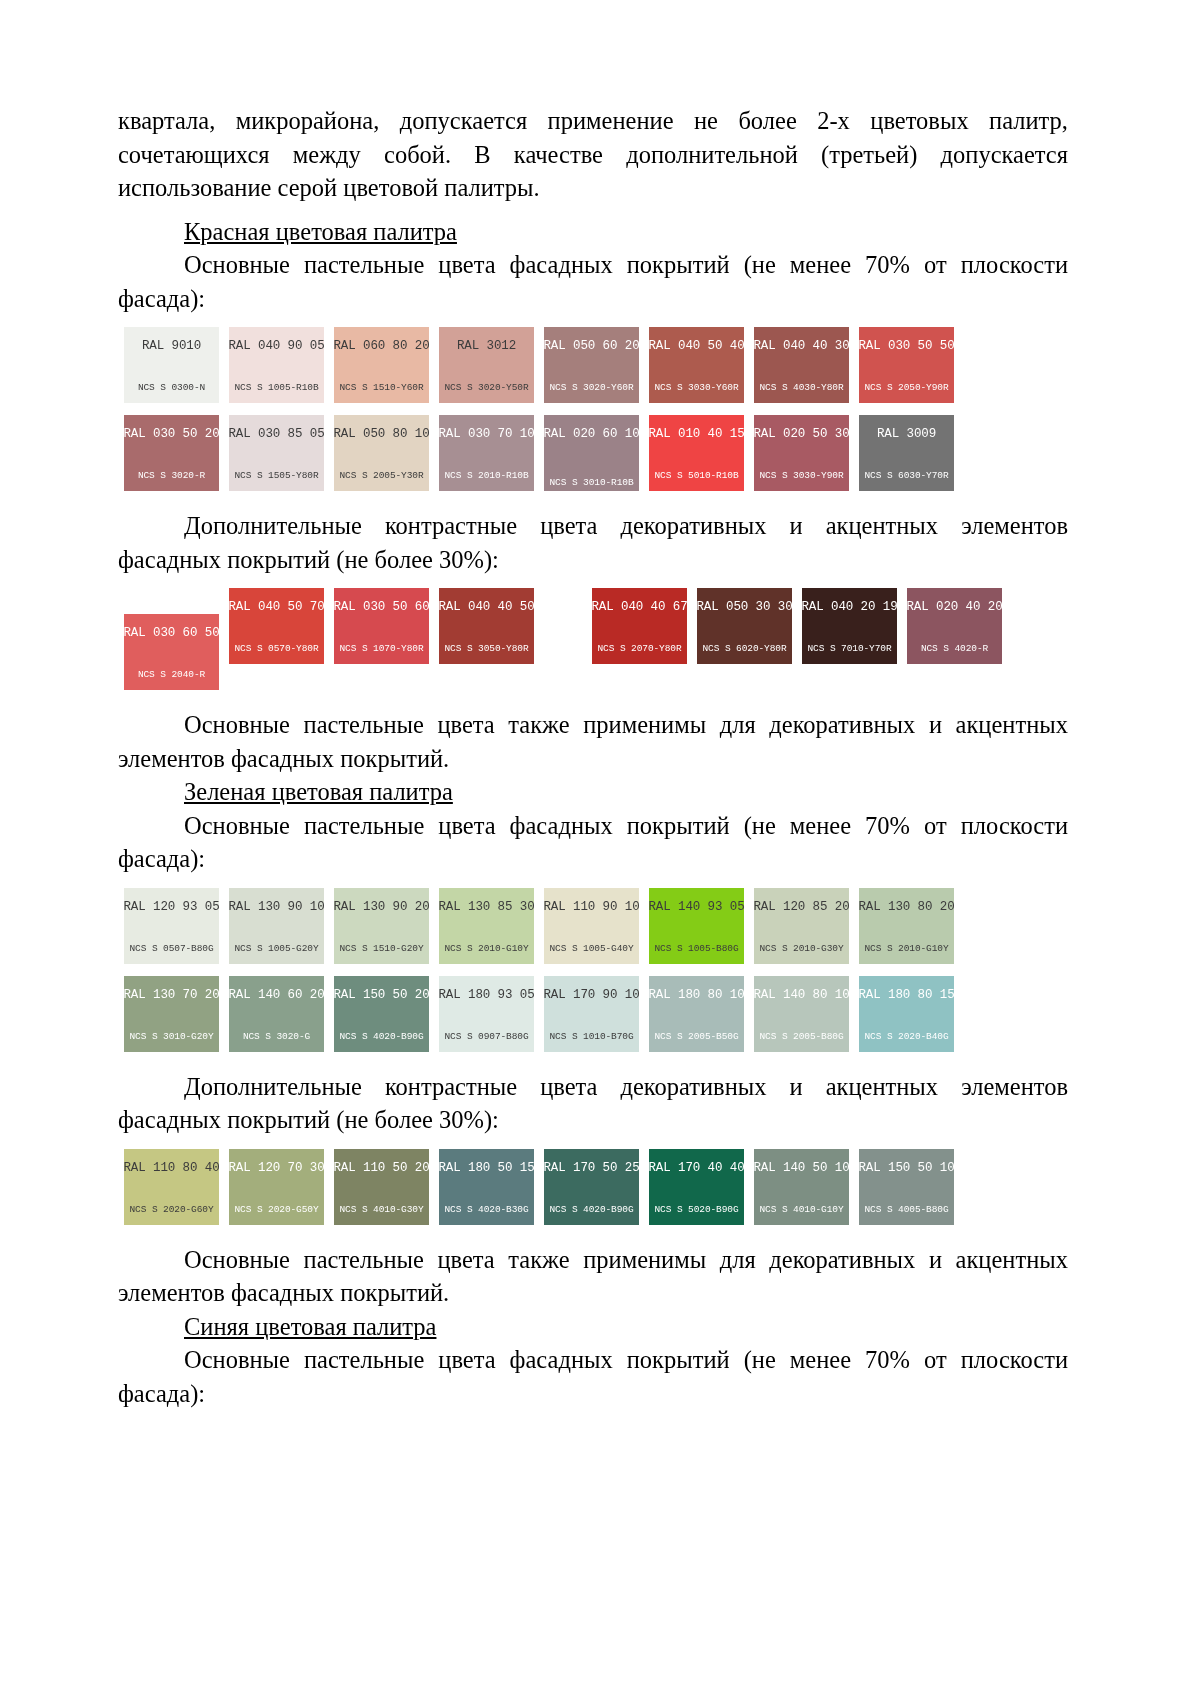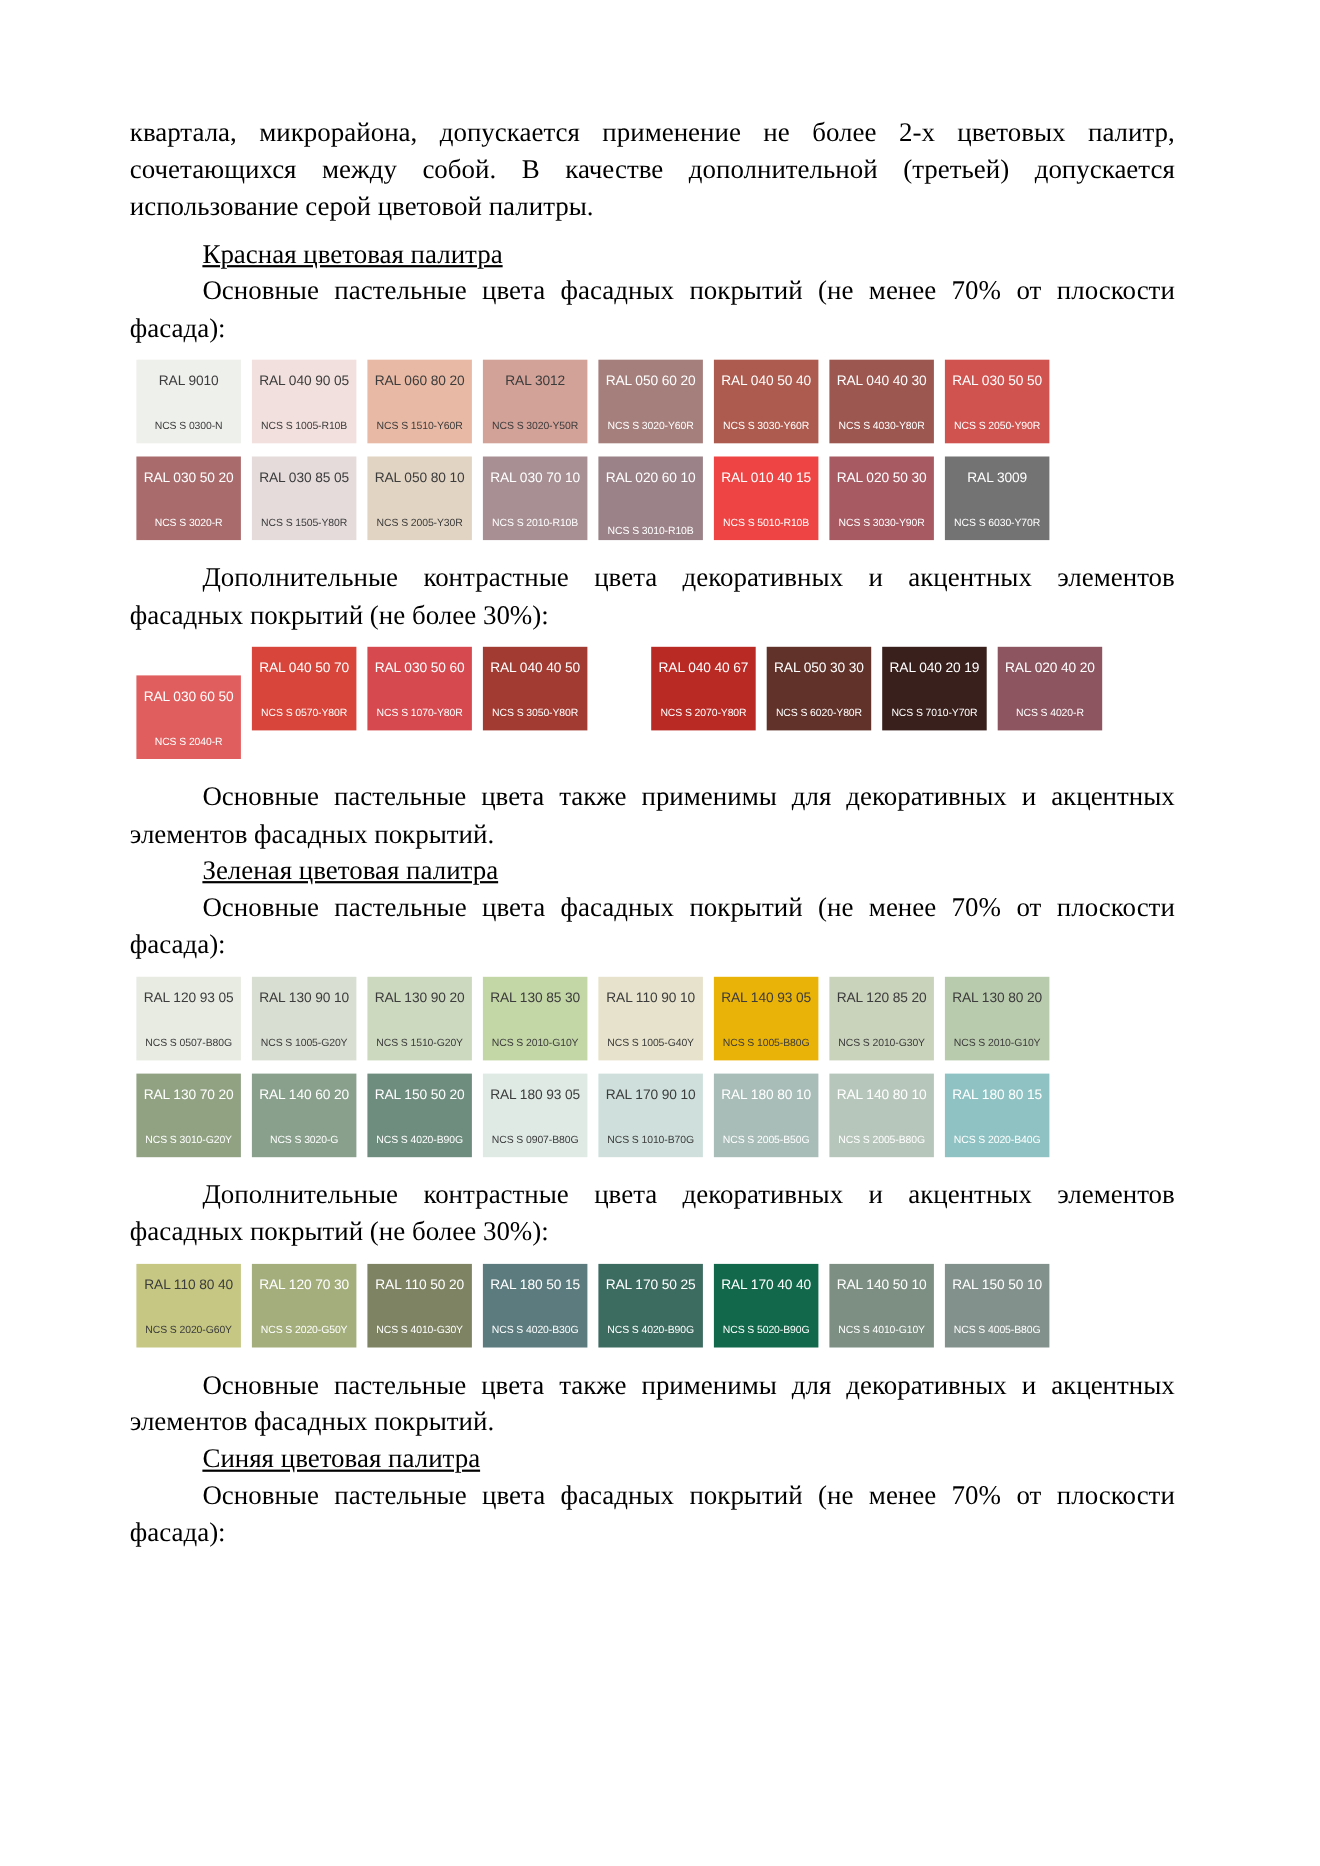--- a/index.html
+++ b/index.html
@@ -65,21 +65,21 @@
   .swatch {
     width: 95px;
     height: 76px;
     position: relative;
     display: flex;
     flex-direction: column;
     justify-content: space-between;
     align-items: center;
     padding: 12px 2px 10px 2px;
     box-sizing: border-box;
-    font-family: Liberation Sans, sans-serif;
+    font-family: Liberation Mono, monospace;
     overflow: hidden;
   }
   .swatch .ral {
     font-size: 12.5px;
     font-weight: 400;
     letter-spacing: -0.1px;
     white-space: nowrap;
     line-height: 14px;
   }
   .swatch .ncs {
@@ -242,21 +242,21 @@
         <span class="ncs">NCS S 1510-G20Y</span>
       </div>
       <div class="swatch" style="background-color: rgb(195, 214, 166); color: rgb(60, 60, 60);">
         <span class="ral">RAL 130 85 30</span>
         <span class="ncs">NCS S 2010-G10Y</span>
       </div>
       <div class="swatch" style="background-color: rgb(230, 226, 203); color: rgb(60, 60, 60);">
         <span class="ral">RAL 110 90 10</span>
         <span class="ncs">NCS S 1005-G40Y</span>
       </div>
-      <div class="swatch" style="background-color: #eab308; color: rgb(60, 60, 60);">
+      <div class="swatch" style="background-color: #84cc16; color: rgb(60, 60, 60);">
         <span class="ral">RAL 140 93 05</span>
         <span class="ncs">NCS S 1005-B80G</span>
       </div>
       <div class="swatch" style="background-color: rgb(201, 210, 186); color: rgb(60, 60, 60);">
         <span class="ral">RAL 120 85 20</span>
         <span class="ncs">NCS S 2010-G30Y</span>
       </div>
       <div class="swatch" style="background-color: rgb(185, 203, 173); color: rgb(60, 60, 60);">
         <span class="ral">RAL 130 80 20</span>
         <span class="ncs">NCS S 2010-G10Y</span>

